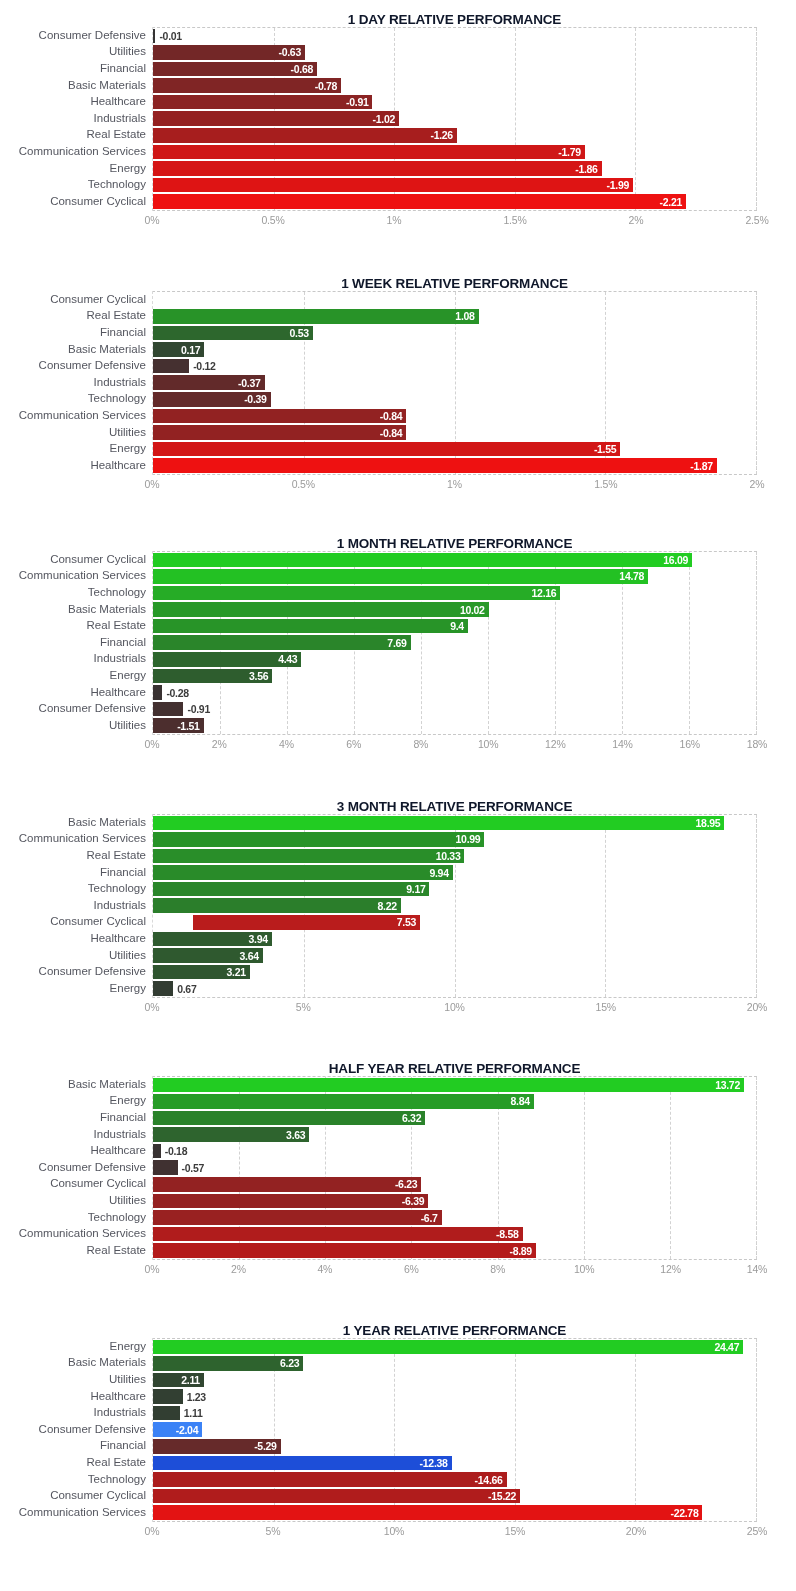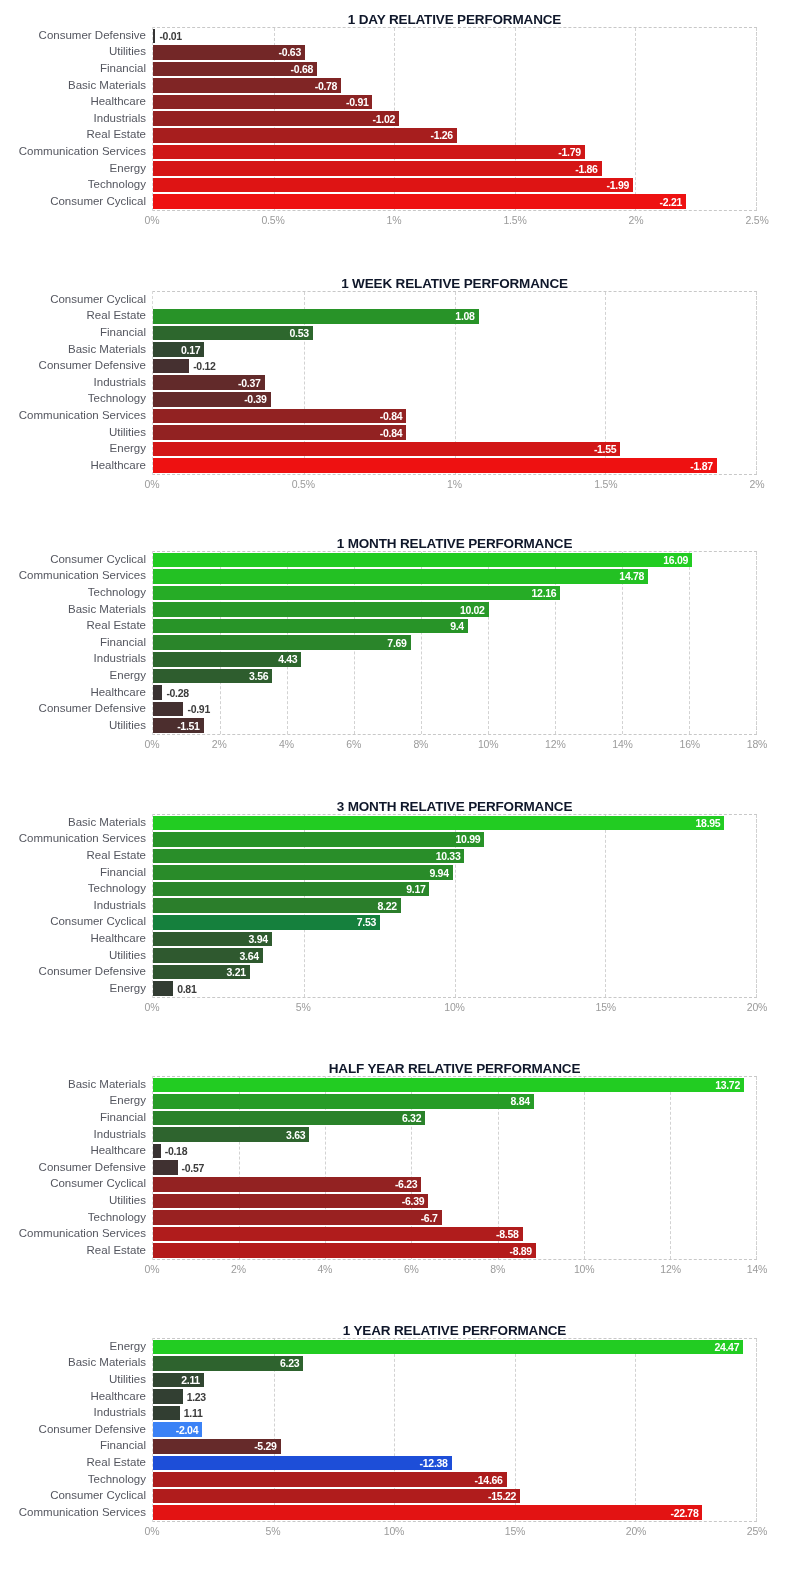--- a/index.html
+++ b/index.html
@@ -516,21 +516,21 @@
             <div class="row-inner">
               <div class="cat-label">Industrials</div>
               <div class="bar" style="width: 41.1%; background: rgb(43, 126, 43);">
                 <div class="bar-val inside">8.22</div>
               </div>
             </div>
           </div>
           <div class="row">
             <div class="row-inner">
               <div class="cat-label">Consumer Cyclical</div>
-              <div class="bar" style="width: 37.65%; background: #15803d;">
+              <div class="bar" style="width: 37.65%; background: #b91c1c; margin-left: 40px;">
                 <div class="bar-val inside">7.53</div>
               </div>
             </div>
           </div>
           <div class="row">
             <div class="row-inner">
               <div class="cat-label">Healthcare</div>
               <div class="bar" style="width: 19.7%; background: rgb(47, 91, 47);">
                 <div class="bar-val inside">3.94</div>
               </div>
@@ -549,21 +549,21 @@
               <div class="cat-label">Consumer Defensive</div>
               <div class="bar" style="width: 16.05%; background: rgb(47, 85, 47);">
                 <div class="bar-val inside">3.21</div>
               </div>
             </div>
           </div>
           <div class="row">
             <div class="row-inner">
               <div class="cat-label">Energy</div>
               <div class="bar" style="width: 3.35%; background: rgb(50, 60, 50);">
-                <div class="bar-val outside">0.81</div>
+                <div class="bar-val outside">0.67</div>
               </div>
             </div>
           </div>
         </div>
         <div class="axis">
           <div class="tick" style="left: 0%;">0%</div>
           <div class="tick" style="left: 25%;">5%</div>
           <div class="tick" style="left: 50%;">10%</div>
           <div class="tick" style="left: 75%;">15%</div>
           <div class="tick" style="left: 100%;">20%</div>

